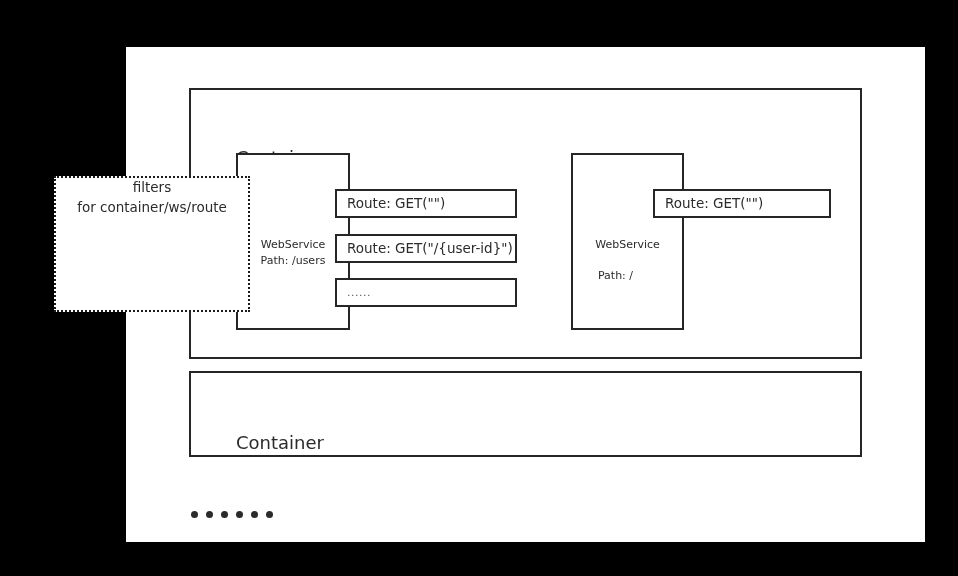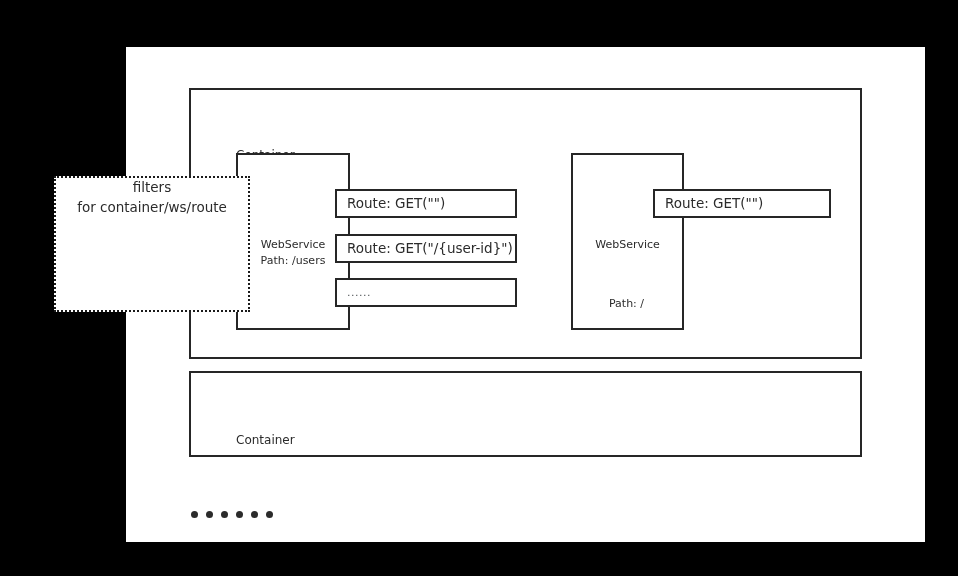--- a/index.html
+++ b/index.html
@@ -34,21 +34,21 @@
   
   .container-box {
     position: absolute;
     border: 2px solid #262626;
     background: #ffffff;
     box-sizing: border-box;
   }
   .container-label {
     position: absolute;
     color: #2b2b2b;
-    font-size: 12px;
+    font-size: 18px;
     line-height: 1;
     white-space: nowrap;
   }
 
   
   .webservice-box {
     position: absolute;
     border: 2px solid #262626;
     background: #ffffff;
     box-sizing: border-box;
@@ -149,21 +149,21 @@
       <span class="route-label">Route: GET("/{user-id}")</span>
     </div>
 
     <div class="route-box" style="left:209px; top:231px; width:182px; height:29px;">
       <span class="route-label ellipsis">......</span>
     </div>
 
     <div class="webservice-box" style="left:445px; top:106px; width:113px; height:177px;">
     </div>
     <div class="ws-text" style="left:445px; top:192px; width:113px;">WebService</div>
-    <div class="ws-text" style="left:444px; top:223px; width:113px;margin-top:28px;">Path: /</div>
+    <div class="ws-text" style="left:433px; top:223px; width:113px;">Path: /</div>
 
     <div class="route-box" style="left:527px; top:142px; width:178px; height:29px;">
       <span class="route-label">Route: GET("")</span>
     </div>
 
     <div class="container-box" style="left:63px; top:324px; width:673px; height:86px;">
     </div>
     <div class="container-label" style="left:110px; top:387px;">Container</div>
 
   </div>

